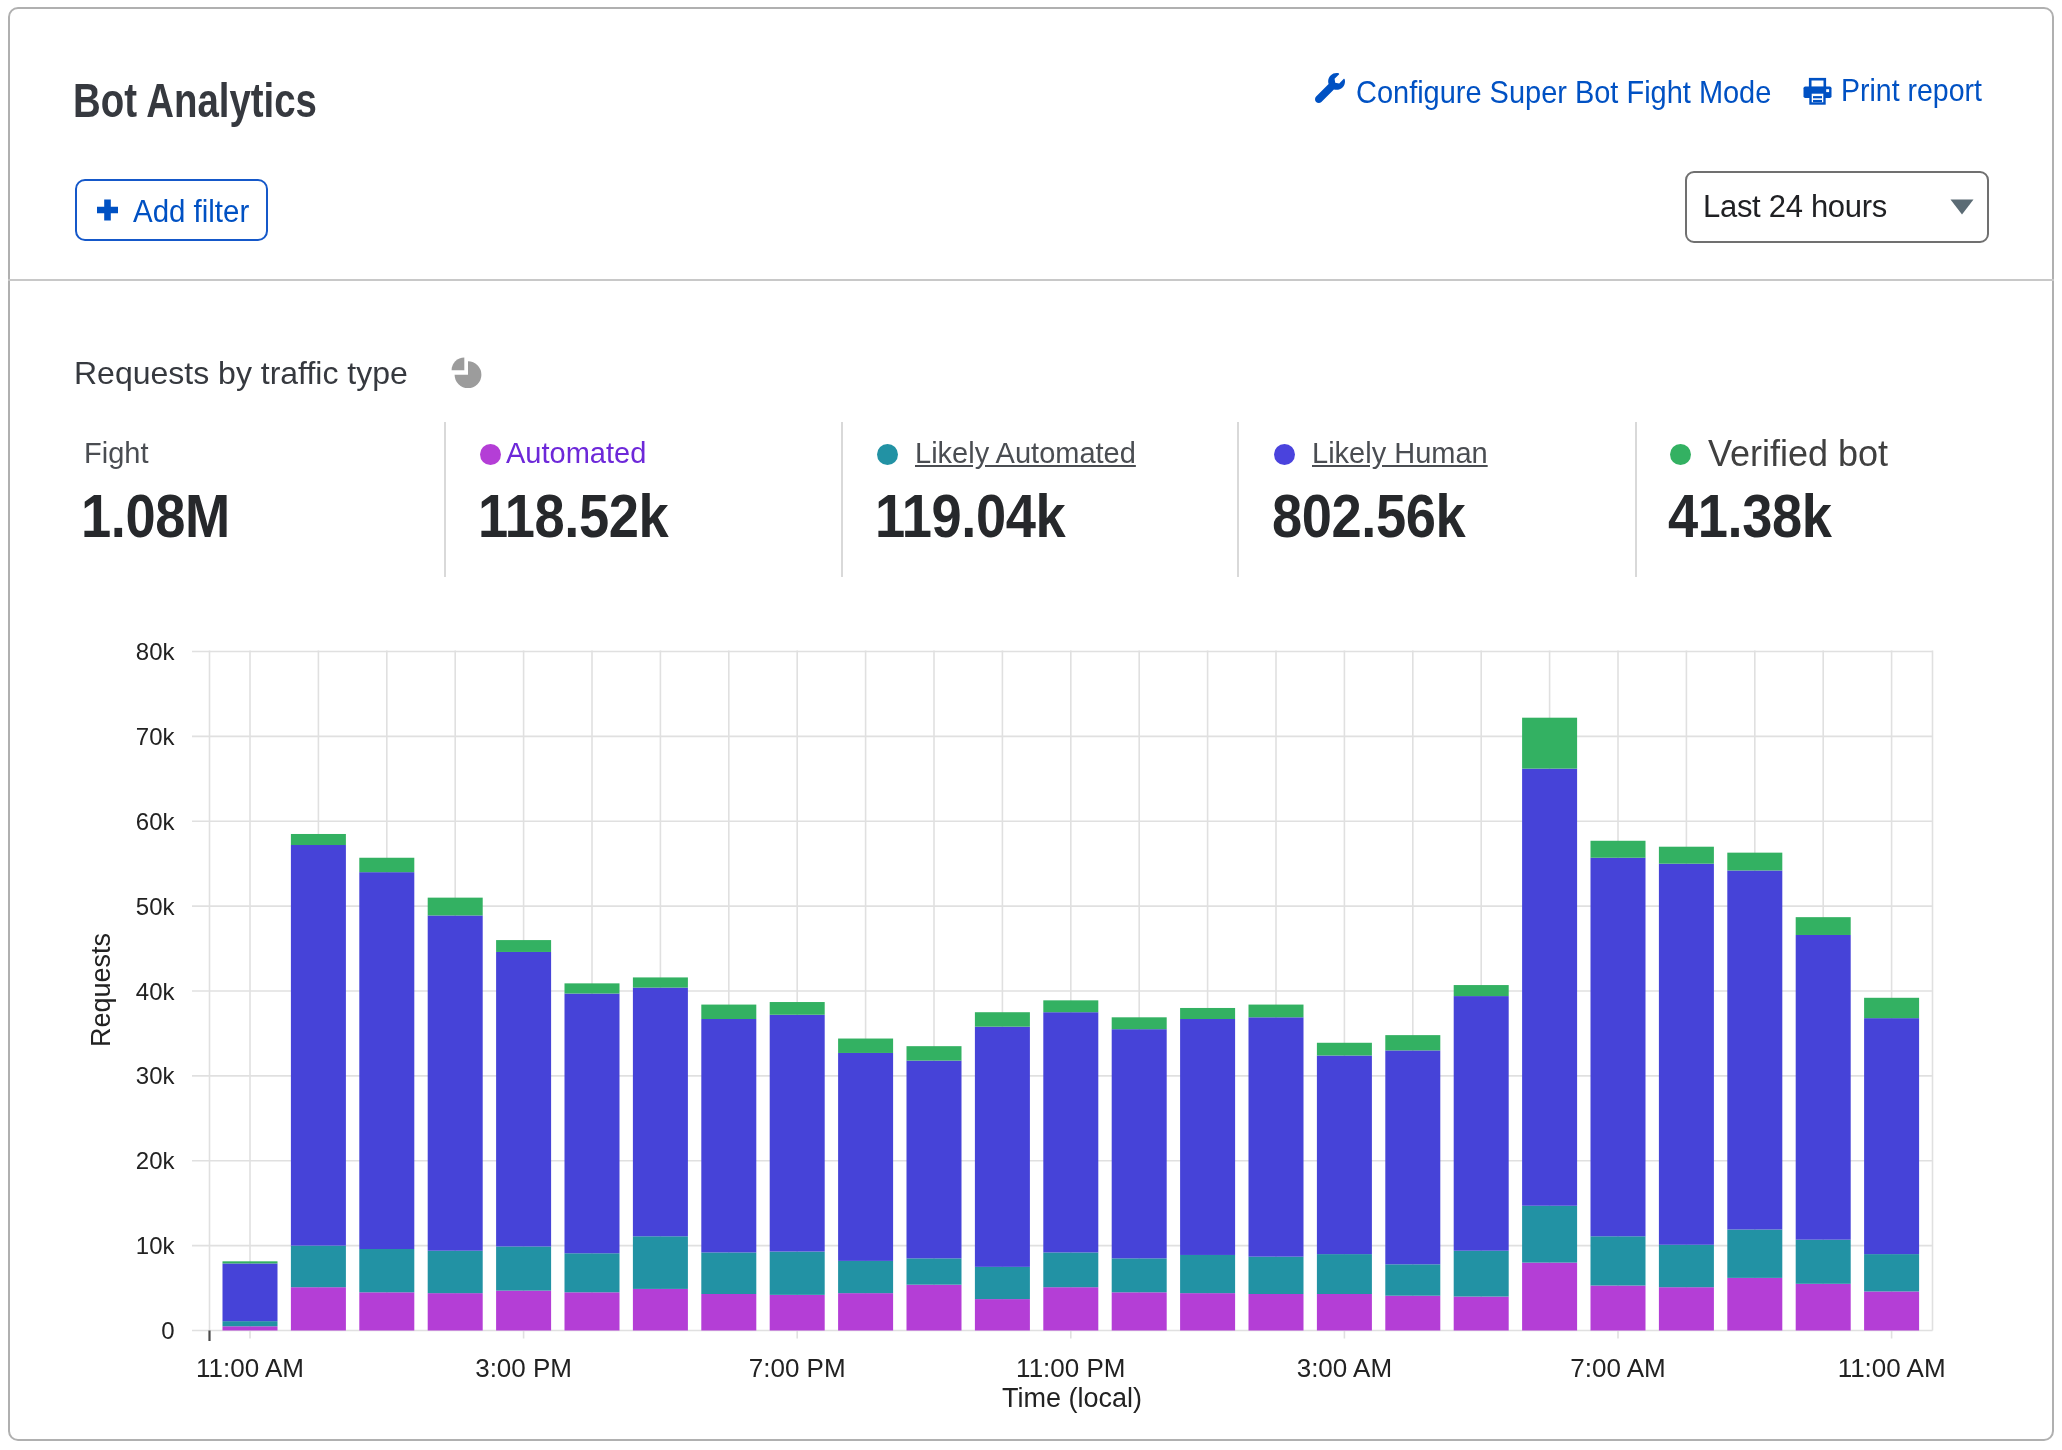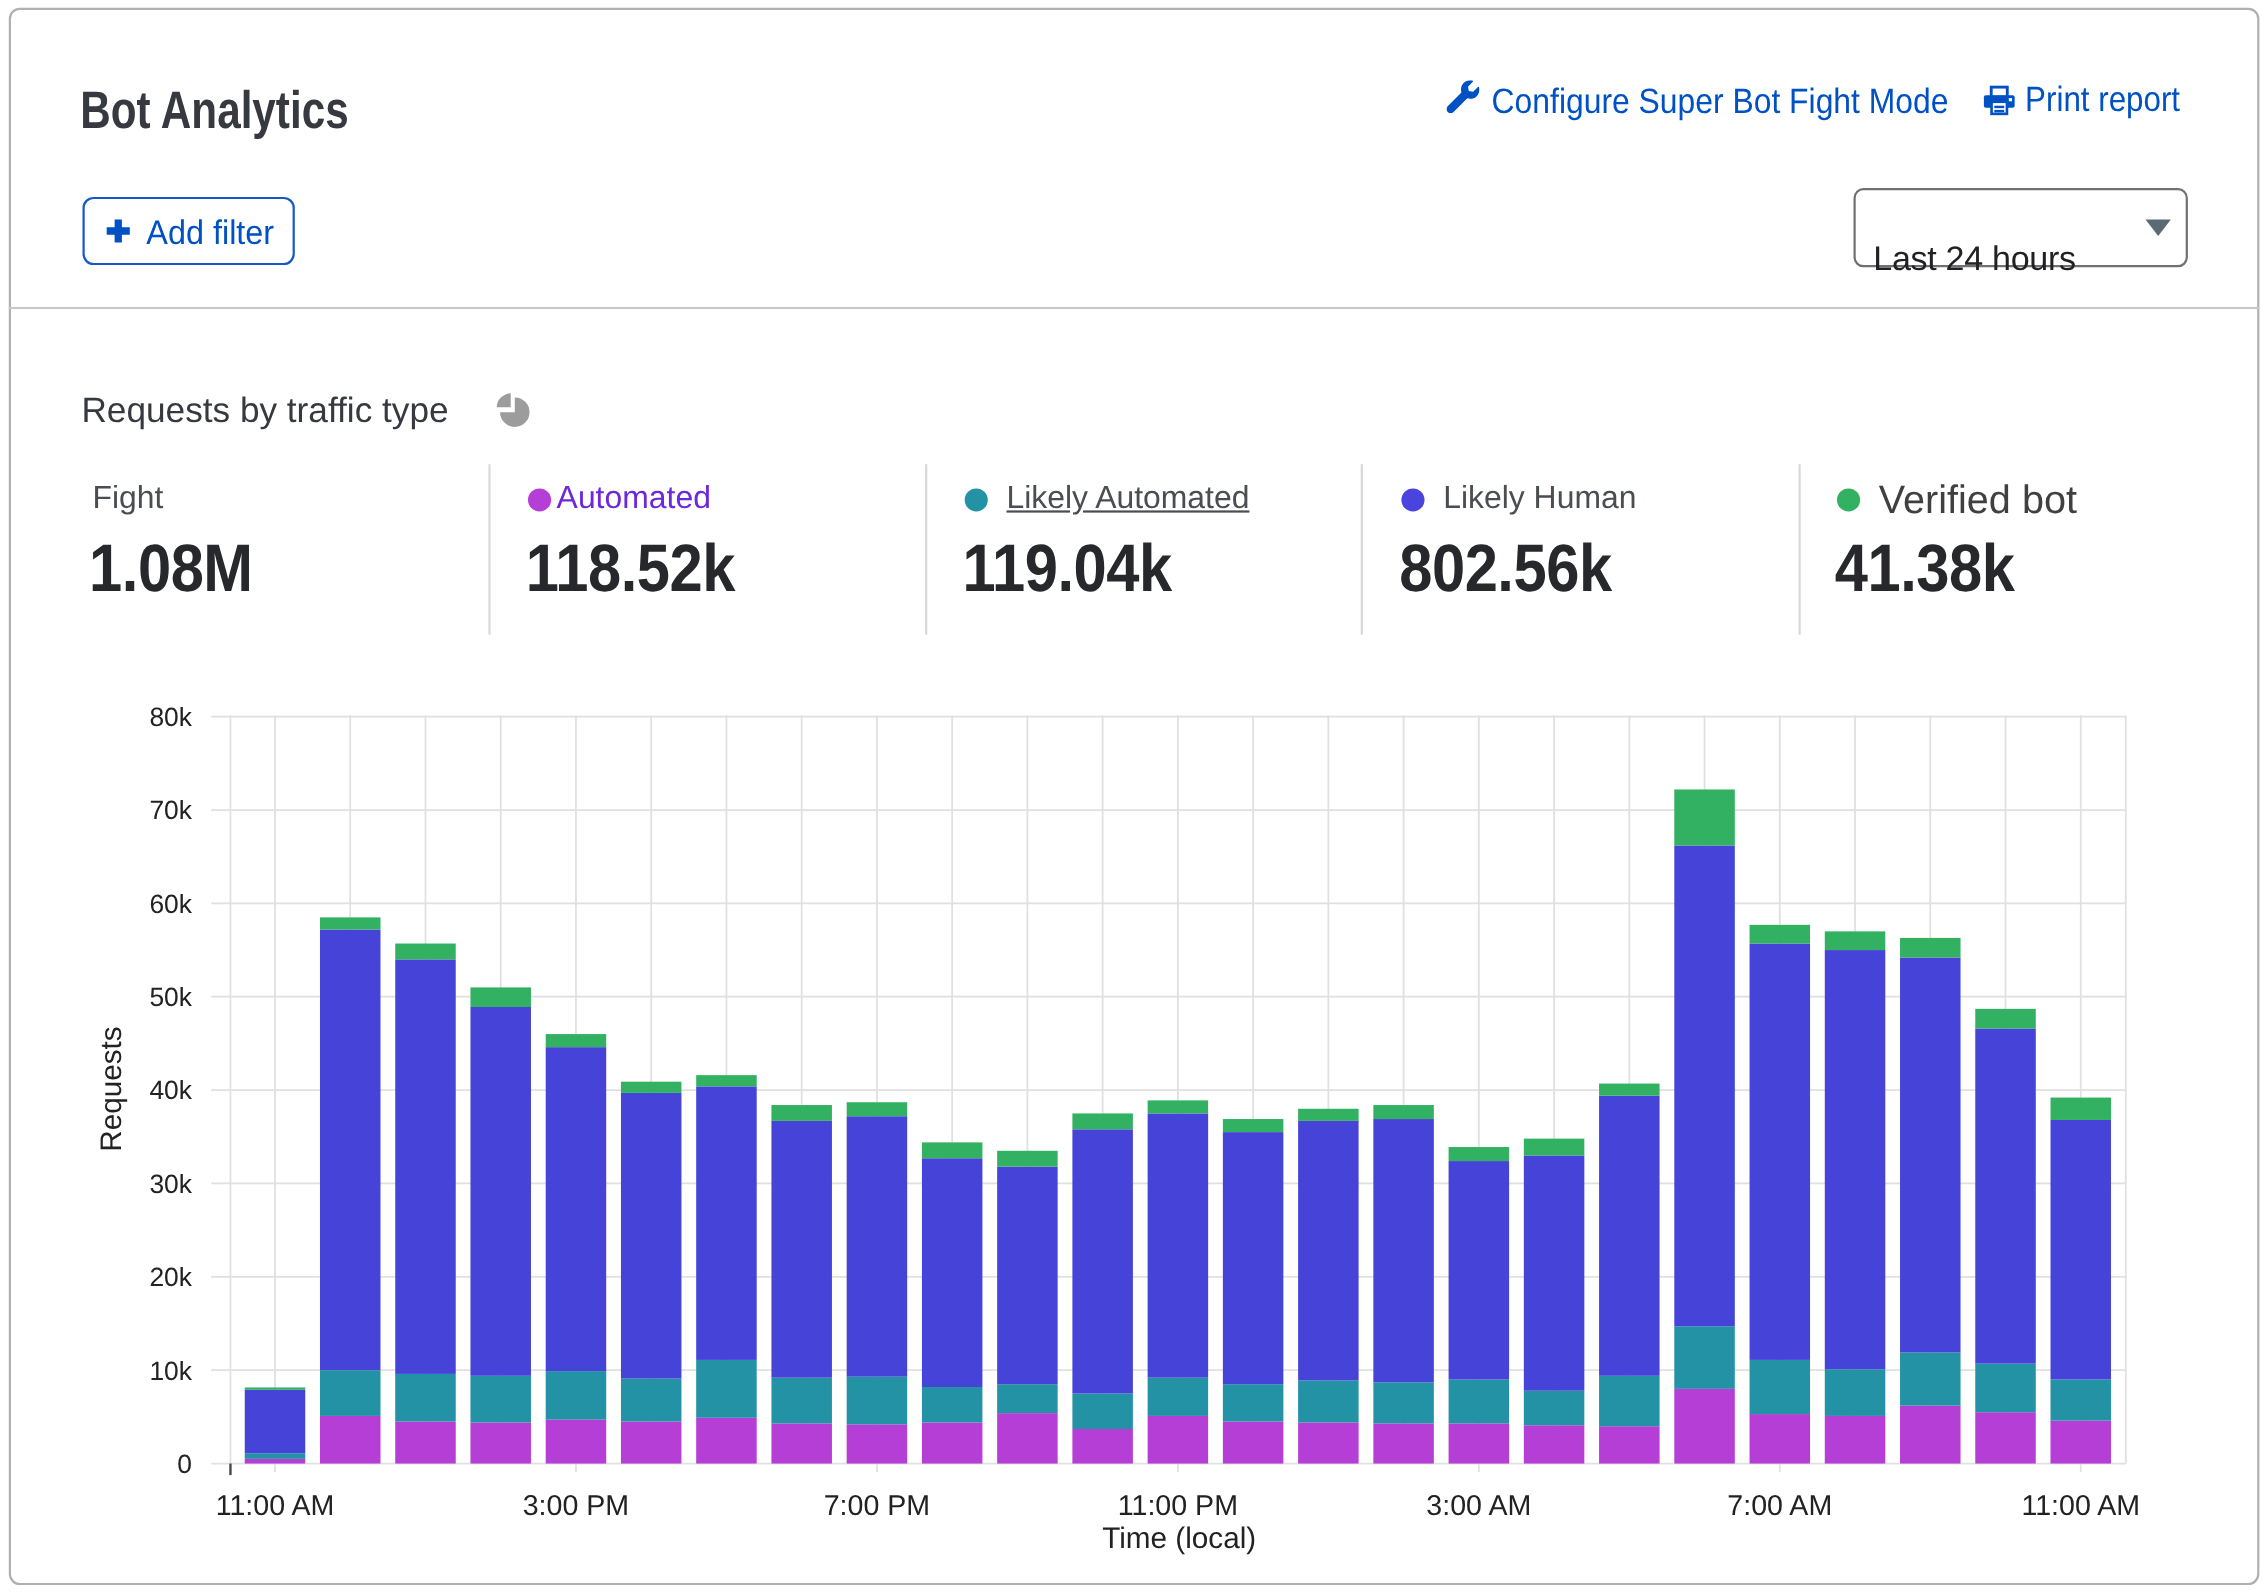--- a/index.html
+++ b/index.html
@@ -23,40 +23,40 @@
 <rect x="10" y="19.1" width="9" height="2.2" fill="#0051c3"></rect>
 <rect x="10" y="22.9" width="9" height="2.2" fill="#0051c3"></rect>
 </svg>
 <div class="abs" style="left:1841px;top:74px;font-size:32px;line-height:32px;color:#0051c3;transform:scaleX(0.89);transform-origin:0 0;">Print report</div>
 <div class="abs" style="left:75px;top:179px;width:193px;height:62px;border:2px solid #1558c9;border-radius:10px;"></div>
 <svg width="23" height="24" viewBox="0 0 23 24" style="position:absolute;left:96px;top:198px;">
     <path d="M11.5 1.5 V22.5 M1 12 H22" stroke="#0051c3" stroke-width="6.6"></path>
   </svg>
 <div class="abs" style="left:133px;top:196px;font-size:31px;line-height:31px;color:#0051c3;transform:scaleX(0.95);transform-origin:0 0;">Add filter</div>
 <div class="abs" style="left:1685px;top:171px;width:304px;height:72px;border:2px solid #707070;border-radius:9px;"></div>
-<div class="abs" style="left:1703px;top:191px;font-size:31px;line-height:31px;letter-spacing:-0.3px;color:#202124;margin-top:28px;">Last 24 hours</div>
+<div class="abs" style="left:1703px;top:191px;font-size:31px;line-height:31px;letter-spacing:-0.3px;color:#202124;">Last 24 hours</div>
 <svg width="26" height="20" viewBox="0 0 26 20" style="position:absolute;left:1949px;top:198px;">
     <path d="M1.5 1.5 L24.5 1.5 L13 16.5 Z" fill="#5b6b74"></path>
   </svg>
 <div class="abs" style="left:8px;top:279px;width:2046px;height:2px;background:#c8c8c8;"></div>
 <div class="abs" style="left:74px;top:357px;font-size:32px;line-height:32px;font-weight:400;color:#36393f;">Requests by traffic type</div>
 <svg width="56" height="56" viewBox="0 0 56 56" style="position:absolute;left:447px;top:353px;">
 <path fill="#9c9c9c" d="M21 8.3 A 13.4 13.4 0 1 1 7.6 21.7 L 21 21.7 Z"></path>
 <path fill="#9c9c9c" d="M17.3 4.6 L 17.3 17.3 L 4.6 17.3 A 12.7 12.7 0 0 1 17.3 4.6 Z"></path>
 </svg>
 <div style="position:absolute;left:84px;top:439px;font-size:29px;line-height:29px;color:#4a4d52;">Fight</div>
 <div style="position:absolute;left:81px;top:486px;font-size:61px;line-height:61px;font-weight:700;color:#26282b;letter-spacing:-0.5px;transform:scaleX(0.89);transform-origin:0 0;">1.08M</div>
 <div style="position:absolute;left:480px;top:444px;width:21px;height:21px;border-radius:50%;background:#b43ed6;"></div>
 <div style="position:absolute;left:506px;top:439px;font-size:29px;line-height:29px;color:#6d28d9;">Automated</div>
 <div style="position:absolute;left:478px;top:486px;font-size:61px;line-height:61px;font-weight:700;color:#26282b;letter-spacing:-0.5px;transform:scaleX(0.89);transform-origin:0 0;">118.52k</div>
 <div style="position:absolute;left:877px;top:444px;width:21px;height:21px;border-radius:50%;background:#2292a4;"></div>
 <div style="position:absolute;left:915px;top:439px;font-size:29px;line-height:29px;color:#4a4d52;text-decoration:underline;">Likely Automated</div>
 <div style="position:absolute;left:875px;top:486px;font-size:61px;line-height:61px;font-weight:700;color:#26282b;letter-spacing:-0.5px;transform:scaleX(0.89);transform-origin:0 0;">119.04k</div>
 <div style="position:absolute;left:1274px;top:444px;width:21px;height:21px;border-radius:50%;background:#4a43dd;"></div>
-<div style="position:absolute;left:1312px;top:439px;font-size:29px;line-height:29px;color:#4a4d52;">Likely Human</div>
+<div style="position:absolute;left:1312px;top:439px;font-size:29px;line-height:29px;color:#4a4d52;text-decoration:underline;">Likely Human</div>
 <div style="position:absolute;left:1272px;top:486px;font-size:61px;line-height:61px;font-weight:700;color:#26282b;letter-spacing:-0.5px;transform:scaleX(0.89);transform-origin:0 0;">802.56k</div>
 <div style="position:absolute;left:1670px;top:444px;width:21px;height:21px;border-radius:50%;background:#33b162;"></div>
 <div style="position:absolute;left:1708px;top:439px;font-size:36px;line-height:29px;color:#404040;">Verified bot</div>
 <div style="position:absolute;left:1668px;top:486px;font-size:61px;line-height:61px;font-weight:700;color:#26282b;letter-spacing:-0.5px;transform:scaleX(0.89);transform-origin:0 0;">41.38k</div>
 <div style="position:absolute;left:444px;top:422px;width:2px;height:155px;background:#d9d9d9;"></div>
 <div style="position:absolute;left:841px;top:422px;width:2px;height:155px;background:#d9d9d9;"></div>
 <div style="position:absolute;left:1237px;top:422px;width:2px;height:155px;background:#d9d9d9;"></div>
 <div style="position:absolute;left:1635px;top:422px;width:2px;height:155px;background:#d9d9d9;"></div>
 <svg width="2062" height="830" viewBox="0 620 2062 830" style="position:absolute;left:0;top:620px;">
 <line x1="192" y1="1330.5" x2="1932.5" y2="1330.5" stroke="#e0e0e0" stroke-width="1.6"></line>

